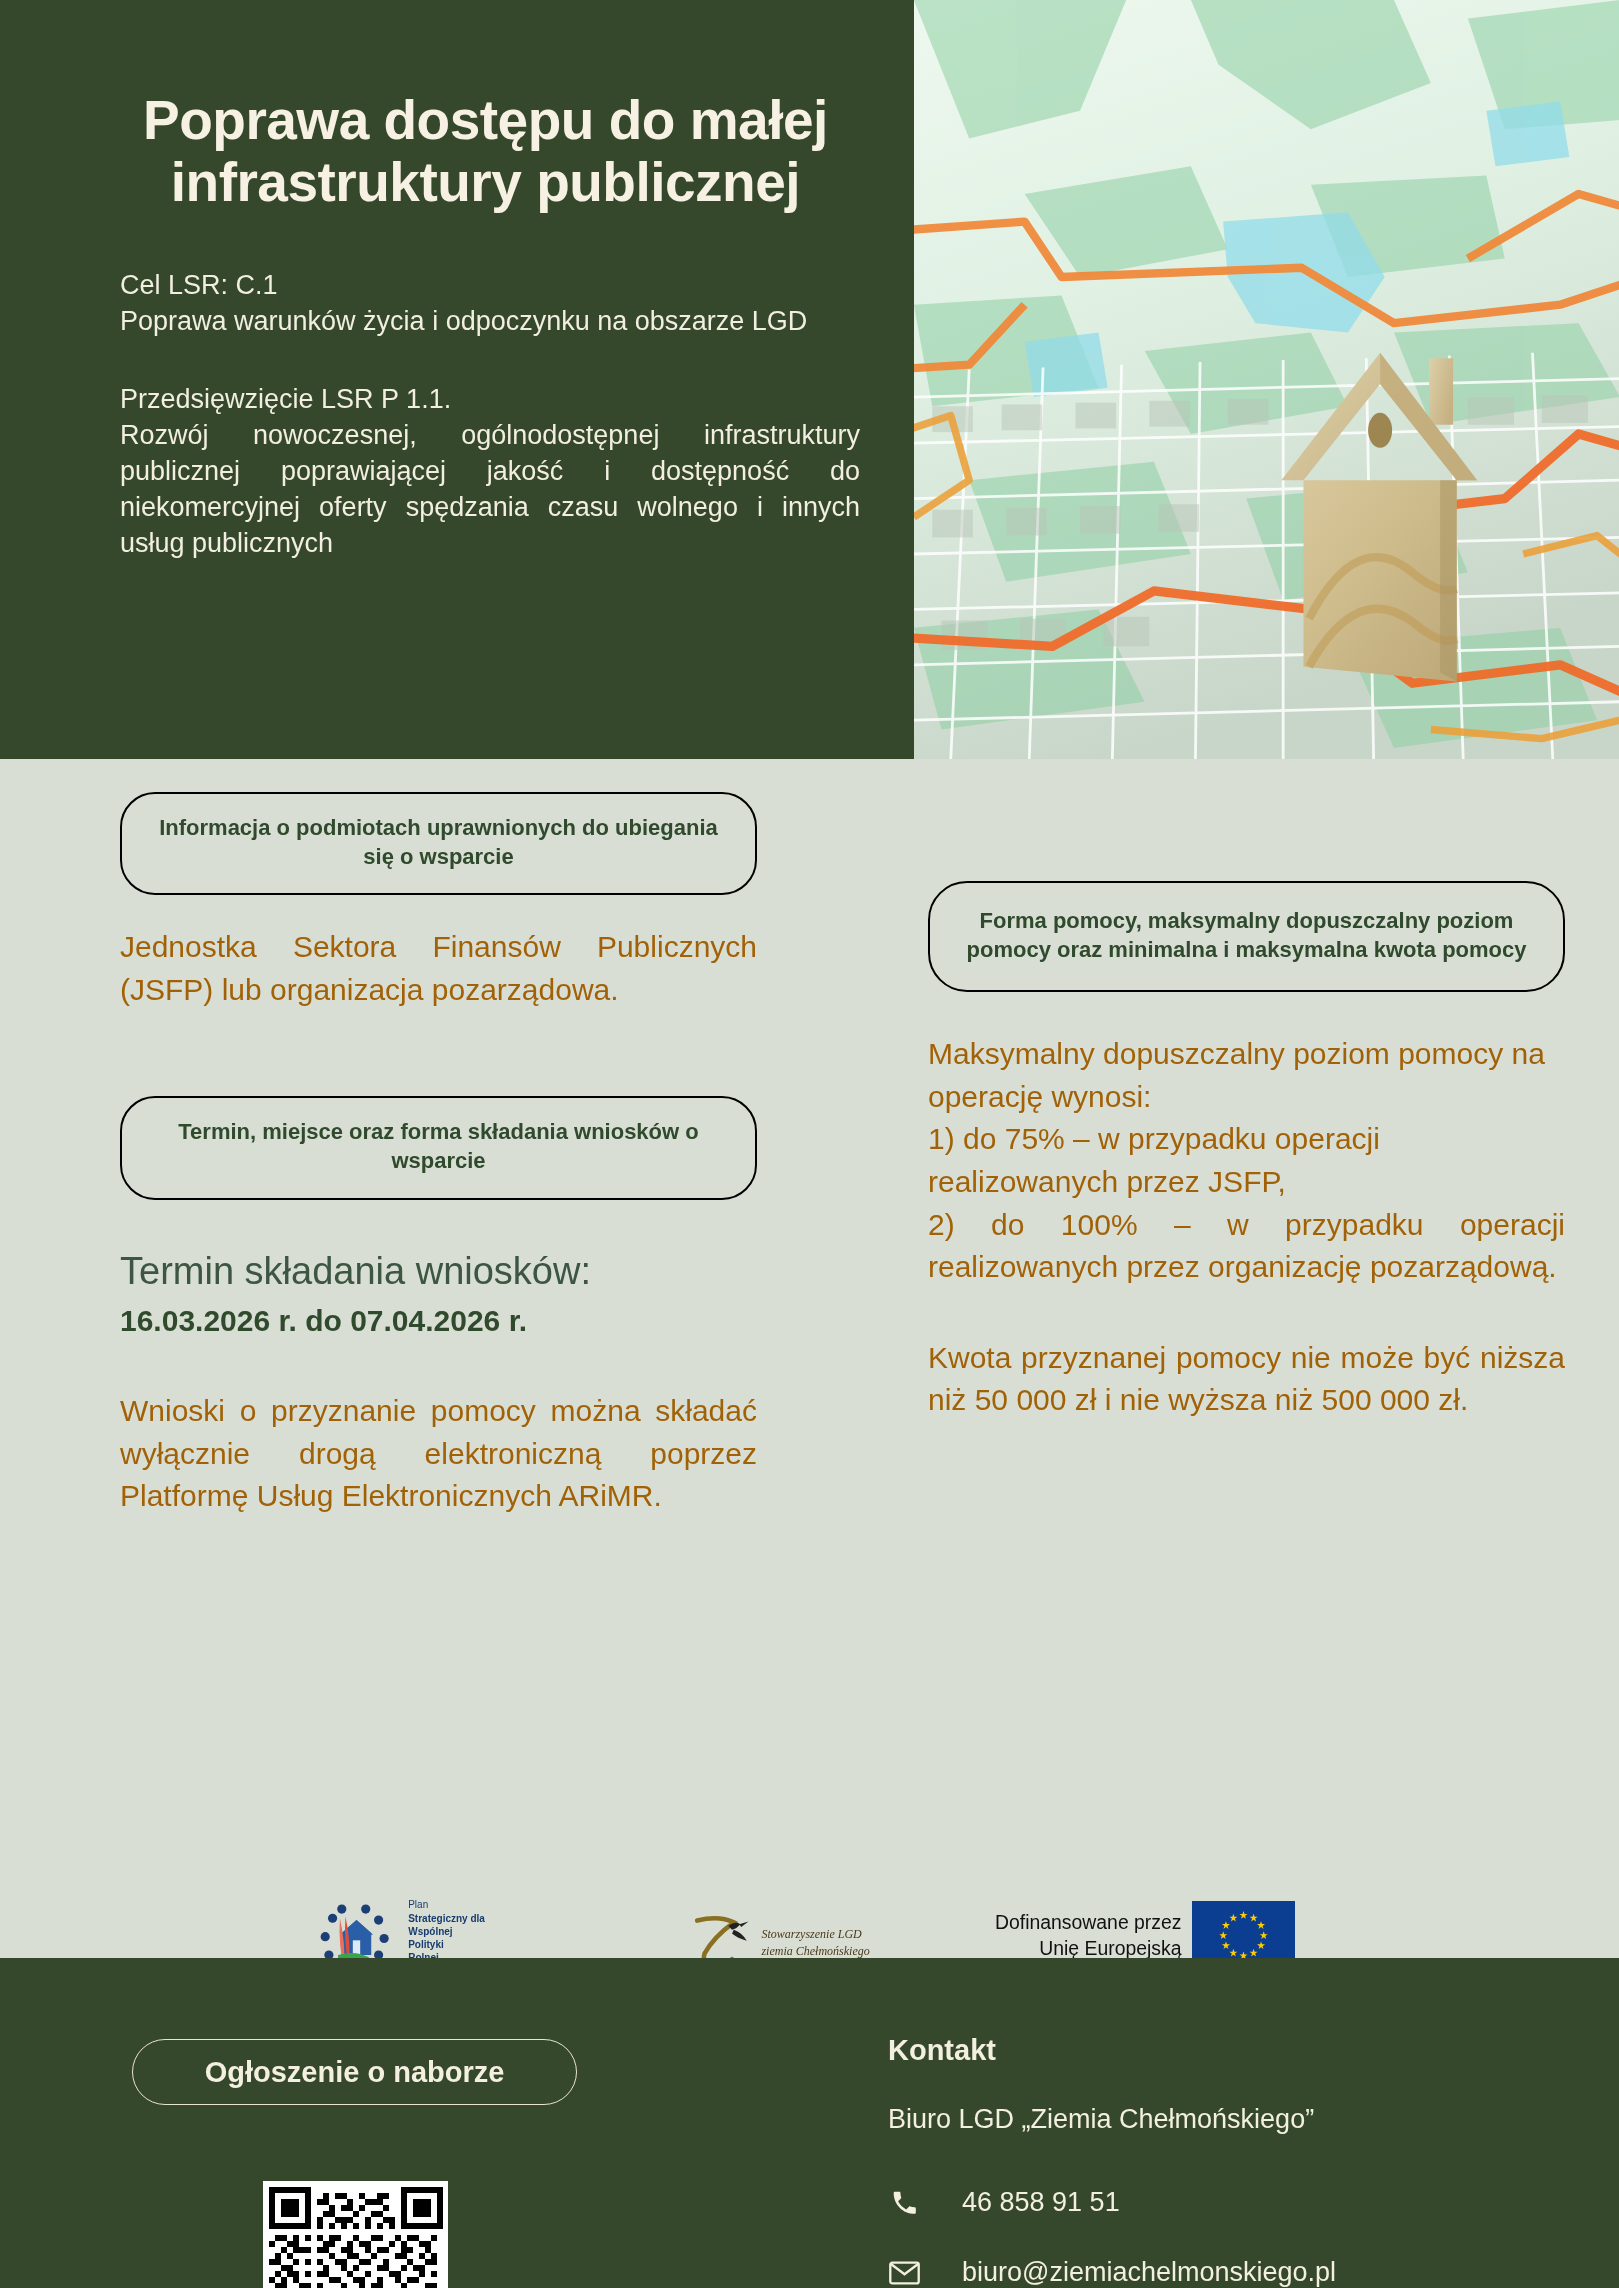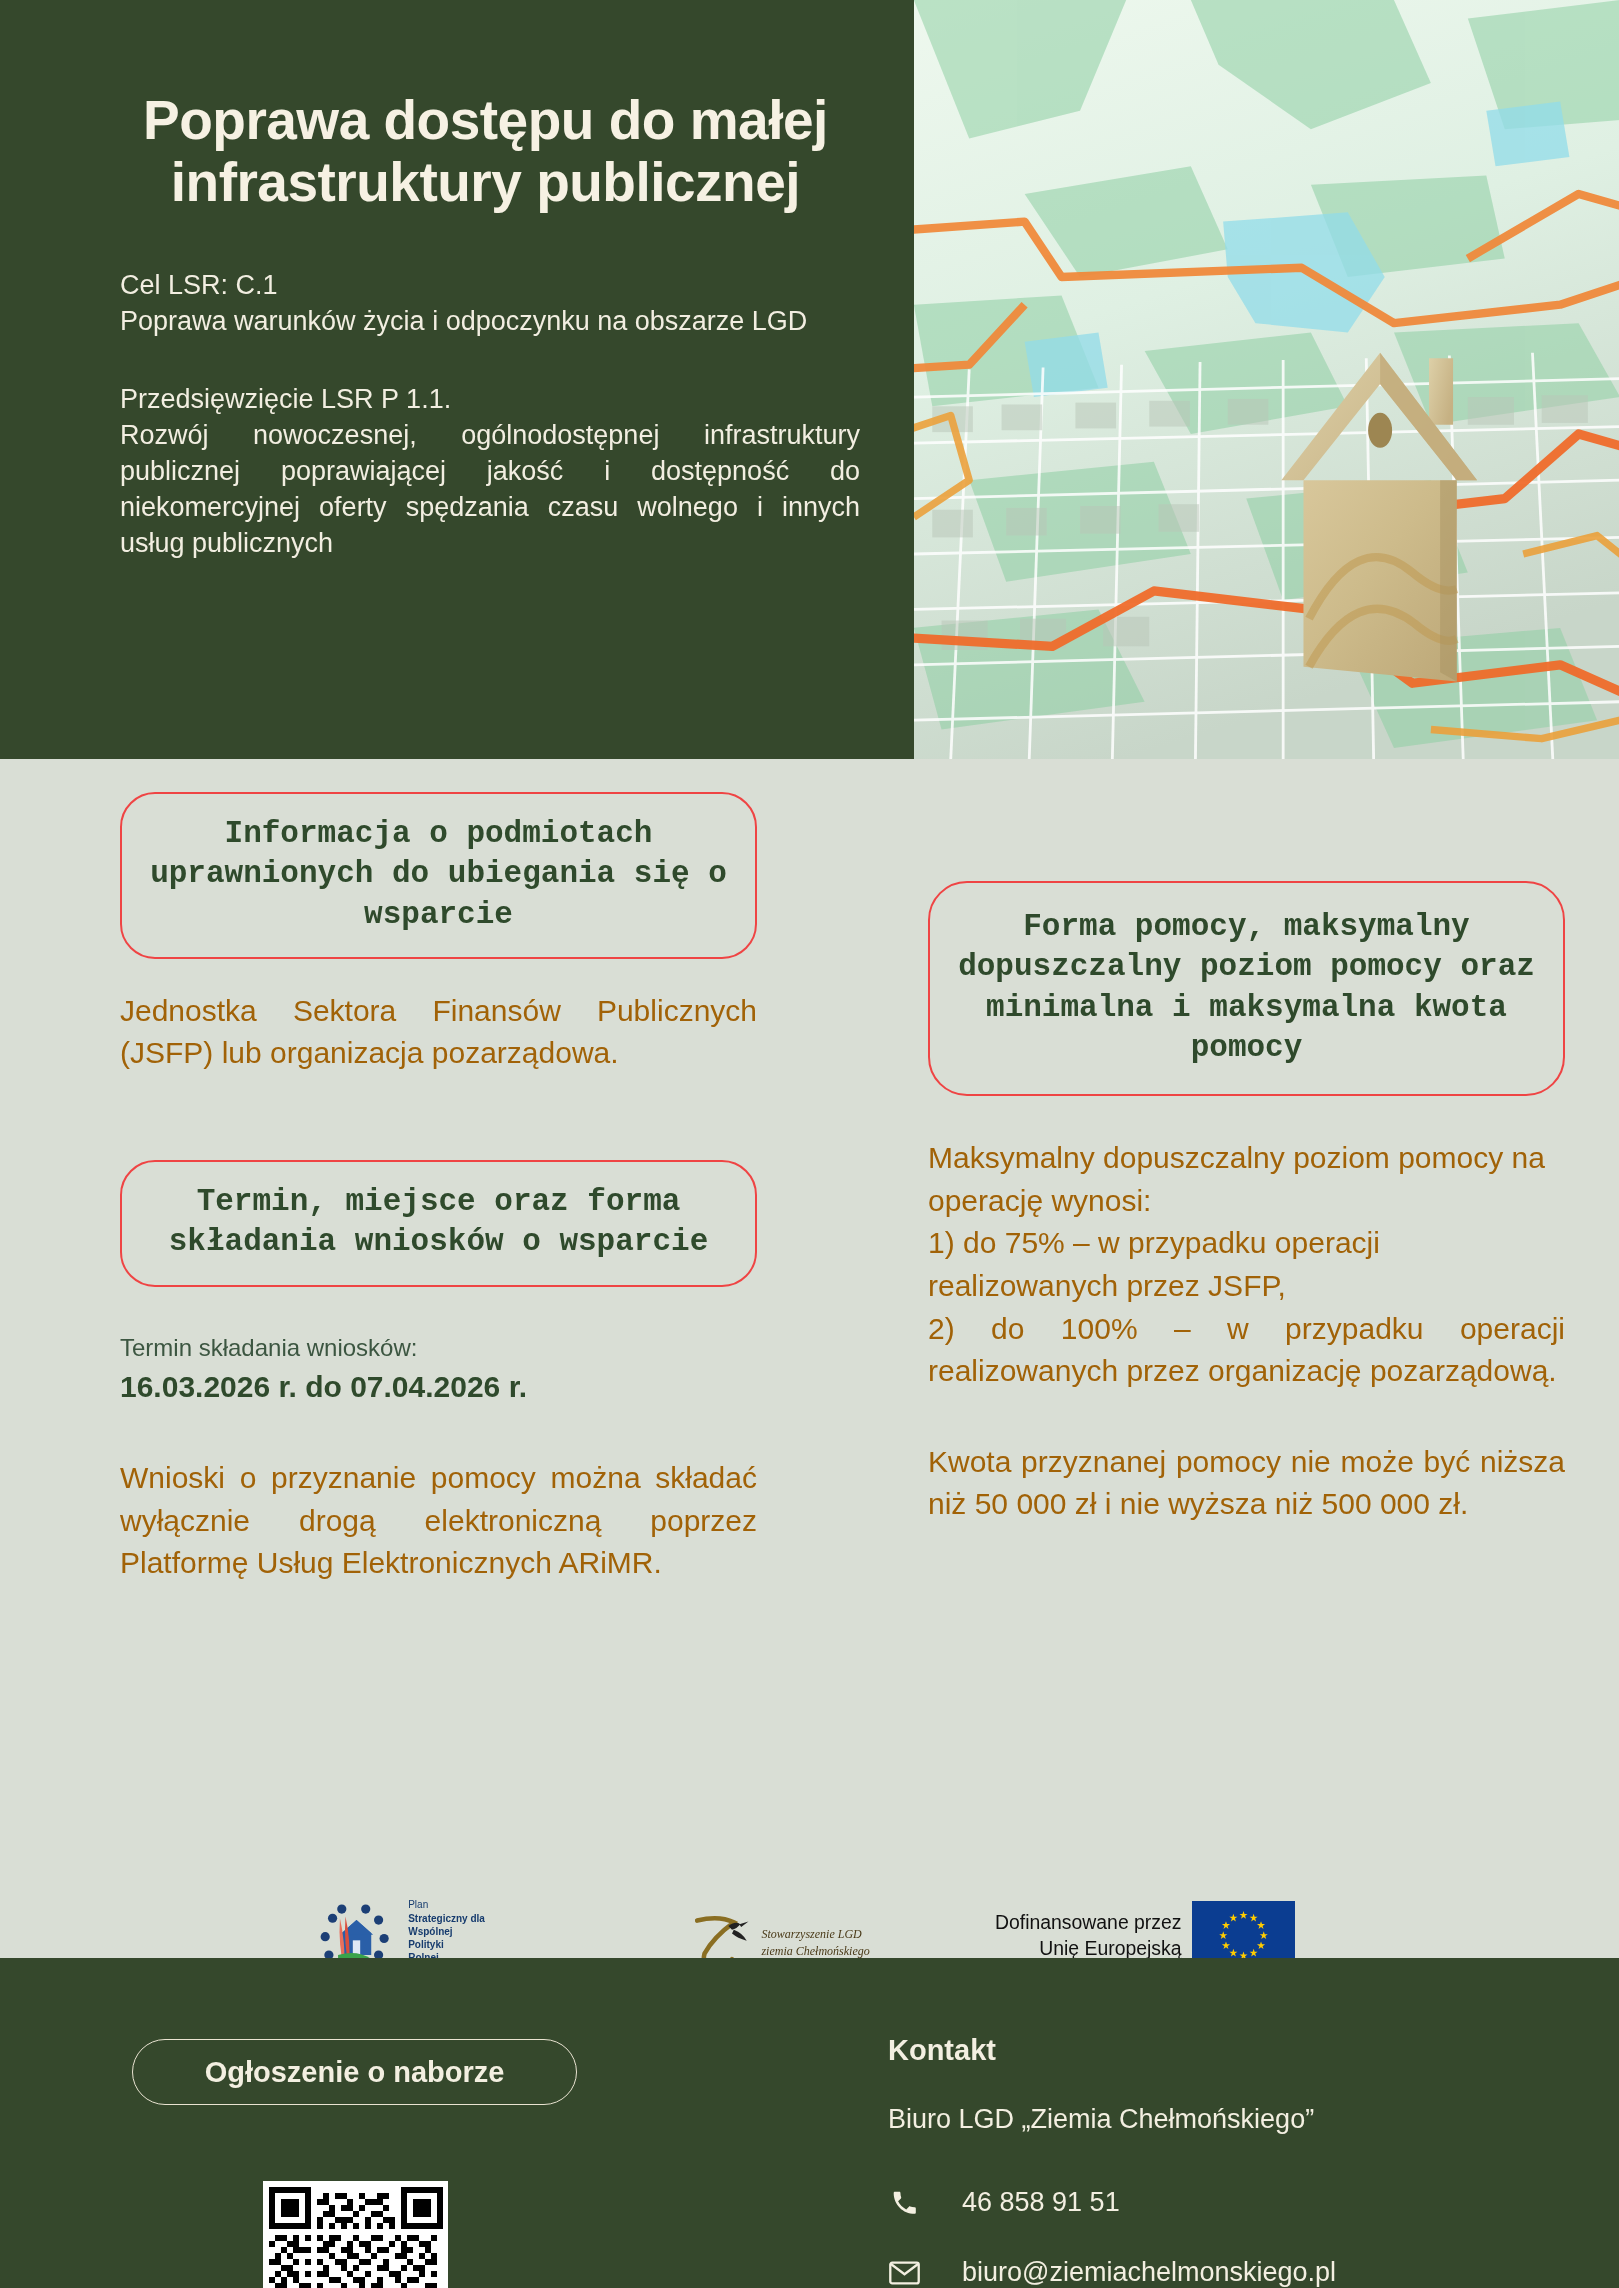--- a/index.html
+++ b/index.html
@@ -86,43 +86,42 @@
     width: 637px;
   }
   .col-right {
     position: absolute;
     left: 928px;
     top: 122px;
     width: 637px;
   }
 
   .pill {
-    border: 2px solid #ef4444;
+    border: 2px solid #000000;
     border-radius: 35px;
     padding: 20px 24px 22px 24px;
     text-align: center;
     color: #2f4a2c;
-    font-size: 31px;
+    font-size: 22px;
     font-weight: bold;
     line-height: 1.3;
     background: transparent;
-    font-family: Liberation Mono, monospace;
   }
   .pill.right-pill { border-radius: 39px; padding: 24px 22px 26px 22px; }
 
   .para {
     color: #a16207;
     font-size: 30px;
     line-height: 1.42;
     text-align: justify;
     text-justify: inter-word;
   }
   .para.left-spaced { margin-top: 33px; }
 
-  .term-label { color: #3c5641; font-size: 24px; line-height: 1.45; }
+  .term-label { color: #3c5641; font-size: 38px; line-height: 1.45; }
   .term-dates { color: #2f4a2c; font-size: 30px; font-weight: bold; line-height: 1.45; }
 
   
   .logos {
     position: absolute;
     left: 0;
     top: 1133px;
     width: 1620px;
     height: 111px;
     display: flex;

